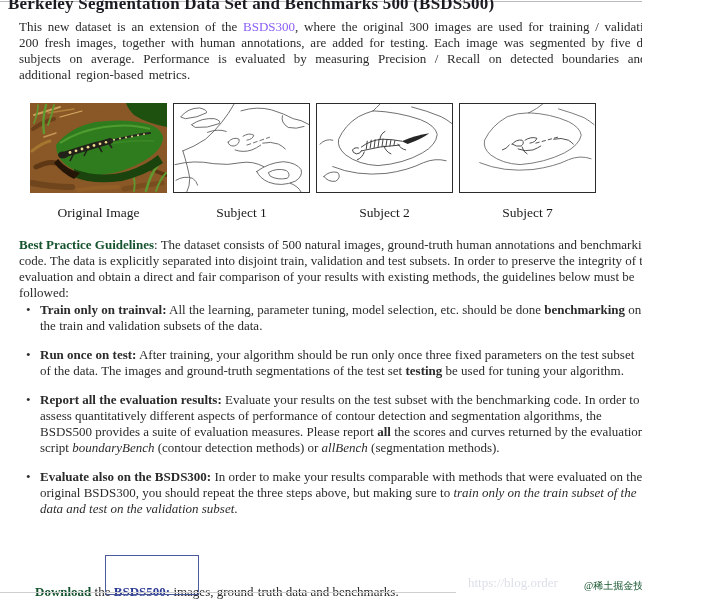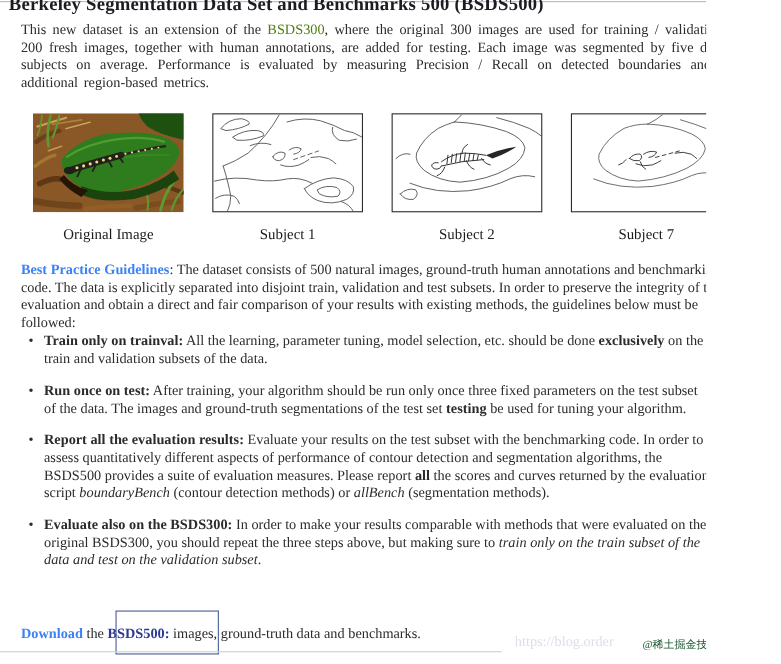--- a/index.html
+++ b/index.html
@@ -10,51 +10,51 @@
   }
   .top-line{position:absolute;left:0;top:1px;width:710px;border-top:1px solid #b9b9bd;}
   .title{
     position:absolute; left:8px; top:-6px; margin:0;
     font-size:17px; font-weight:700; color:#1b1b22; letter-spacing:.2px; white-space:nowrap;
   }
   .intro{
     position:absolute; left:19px; top:19px; width:662px; margin:0;
     line-height:16px; text-align:justify; word-spacing:2px;
   }
-  .figrow{position:absolute; left:30px; top:103px; display:flex; gap:26px;}
+  .figrow{position:absolute; left:30px; top:103px; display:flex; gap:6px;}
   .fig{width:137px;}
   .fig .img{display:block;}
   .fig .img.sketch{border:1px solid #2b2b2b; background:#fff;}
   .fig svg{display:block;}
   .figcap{margin-top:12px; text-align:center; font-size:13.5px; color:#1a1a1a;}
   .guidelines{
     position:absolute; left:19px; top:237px; width:652px; margin:0; line-height:16px;
   }
   .bullets{
     position:absolute; left:26px; top:302px; width:620px; margin:0; padding:0;
     list-style:none;
   }
   .bullets li{
     position:relative; padding-left:14px; margin-bottom:13px; line-height:16px;
   }
   .bullets li::before{
     content:"\2022"; position:absolute; left:0; top:0; color:#2b2b2b;
   }
-  .download{position:absolute; left:19px; top:568px; margin:0; line-height:16px;}
+  .download{position:absolute; left:19px; top:568px; margin:16px; line-height:16px;}
   .linkbox{
     position:absolute; left:105px; top:555px; width:92px; height:38px;
     border:1px solid #4a5a9a; pointer-events:none;
   }
   .bottom-line{position:absolute;left:0;top:592px;width:456px;border-top:1px solid #cfcfcf;}
   .wm-url{position:absolute; left:468px; top:575px; color:#dcdfe9; font-size:13px; white-space:nowrap;}
   .wm-badge{position:absolute; left:584px; top:579px; color:#14532d; font-size:10px; white-space:nowrap;}
   .b{font-weight:700;}
   .i{font-style:italic;}
-  .red{color:#3b82f6; font-weight:700;}
-  .link{color:#4d7c0f;}
+  .red{color:#14532d; font-weight:700;}
+  .link{color:#8b5cf6;}
   .dlink{color:#2c3a94; font-weight:700;}
 </style>
 </head>
 <body>
 
 <div class="page">
 
   <div class="top-line"></div>
 
   <h1 class="title">Berkeley Segmentation Data Set and Benchmarks 500 (BSDS500)</h1>
@@ -192,21 +192,21 @@
         </svg>
       </span>
       <div class="figcap">Subject 7</div>
     </div>
 
   </div>
 
   <p class="guidelines"><span class="red">Best Practice Guidelines</span><span>: The dataset consists of 500 natural images, ground-truth human annotations and benchmarking code. The data is explicitly separated into disjoint train, validation and test subsets. In order to preserve the integrity of the evaluation and obtain a direct and fair comparison of your results with existing methods, the guidelines below must be followed:</span></p>
 
   <ul class="bullets">
-    <li><span class="b">Train only on trainval:</span><span> All the learning, parameter tuning, model selection, etc. should be done </span><span class="b">exclusively</span><span> on the train and validation subsets of the data.</span></li>
+    <li><span class="b">Train only on trainval:</span><span> All the learning, parameter tuning, model selection, etc. should be done </span><span class="b">benchmarking</span><span> on the train and validation subsets of the data.</span></li>
     <li><span class="b">Run once on test:</span><span> After training, your algorithm should be run only once three fixed parameters on the test subset of the data. The images and ground-truth segmentations of the test set </span><span class="b">testing</span><span> be used for tuning your algorithm.</span></li>
     <li><span class="b">Report all the evaluation results:</span><span> Evaluate your results on the test subset with the benchmarking code. In order to assess quantitatively different aspects of performance of contour detection and segmentation algorithms, the BSDS500 provides a suite of evaluation measures. Please report </span><span class="b">all</span><span> the scores and curves returned by the evaluation script </span><span class="i">boundaryBench</span><span> (contour detection methods) or </span><span class="i">allBench</span><span> (segmentation methods).</span></li>
     <li><span class="b">Evaluate also on the BSDS300:</span><span> In order to make your results comparable with methods that were evaluated on the original BSDS300, you should repeat the three steps above, but making sure to </span><span class="i">train only on the train subset of the data and test on the validation subset</span><span>.</span></li>
   </ul>
 
   <p class="download"><span class="red">Download</span><span> the </span><span class="dlink">BSDS500</span><span class="dlink">:</span><span> images, ground-truth data and benchmarks.</span></p>
 
   <div class="linkbox"></div>
 
   <div class="bottom-line"></div>

